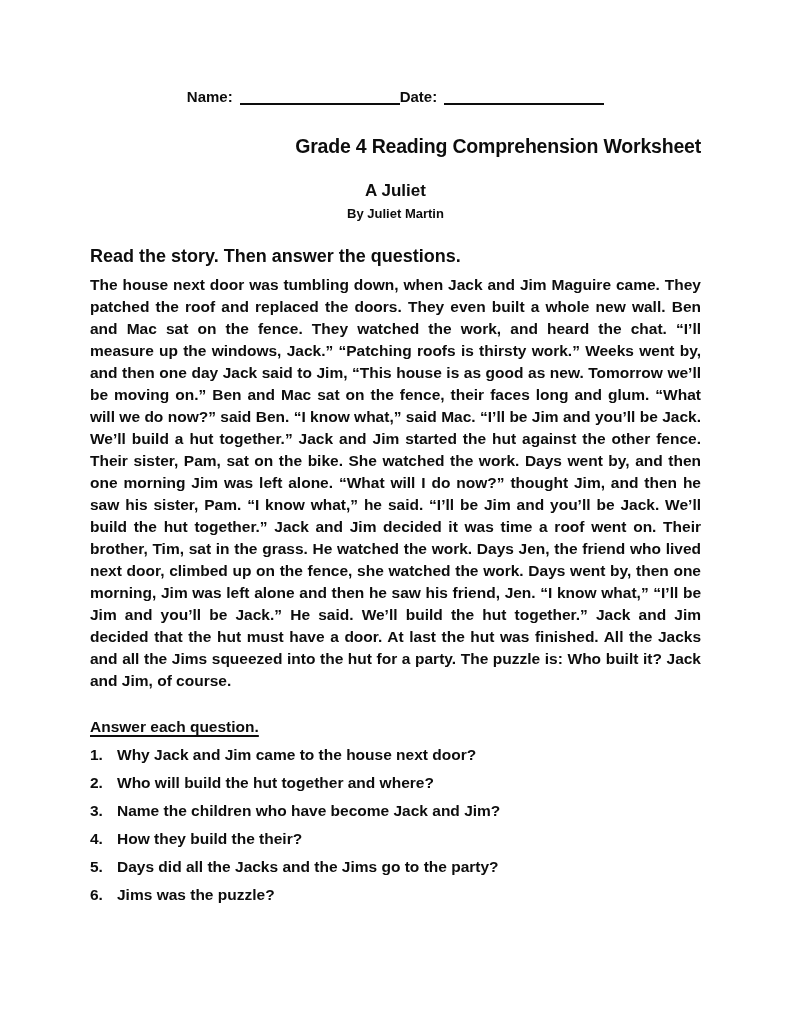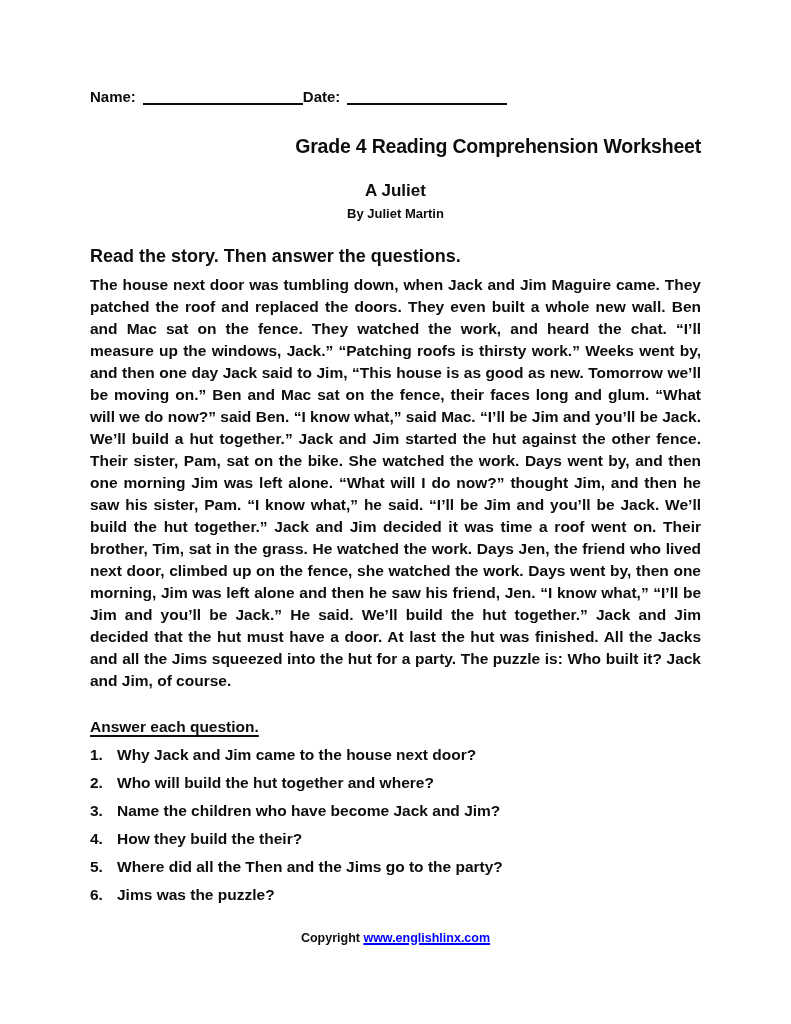--- a/index.html
+++ b/index.html
@@ -15,21 +15,21 @@
     background: #ffffff;
     box-sizing: border-box;
     padding: 88px 90px 0 90px;
     font-family: "Liberation Sans", sans-serif;
     font-weight: bold;
     color: #0d0d0d;
     -webkit-font-smoothing: antialiased;
   }
   .header-row {
     display: flex;
-    justify-content: flex-start;
+    justify-content: center;
     align-items: flex-end;
     font-size: 15px;
   }
   .field {
     display: flex;
     align-items: flex-end;
   }
   .blank-line {
     display: inline-block;
     width: 160px;
@@ -135,26 +135,22 @@
     <li>
       <span class="q-num">3.</span>
       <span>Name the children who have become Jack and Jim?</span>
     </li>
     <li>
       <span class="q-num">4.</span>
       <span>How they build the their?</span>
     </li>
     <li>
       <span class="q-num">5.</span>
-      <span>Where did all the Then and the Jims go to the party?</span>
+      <span>Days did all the Jacks and the Jims go to the party?</span>
     </li>
     <li>
       <span class="q-num">6.</span>
       <span>Jims was the puzzle?</span>
     </li>
   </ol>
 
-  <div class="footer">
-    <span>Copyright</span>
-    <a>www.englishlinx.com</a>
-  </div>
 
 </div>
 
 </body></html>

